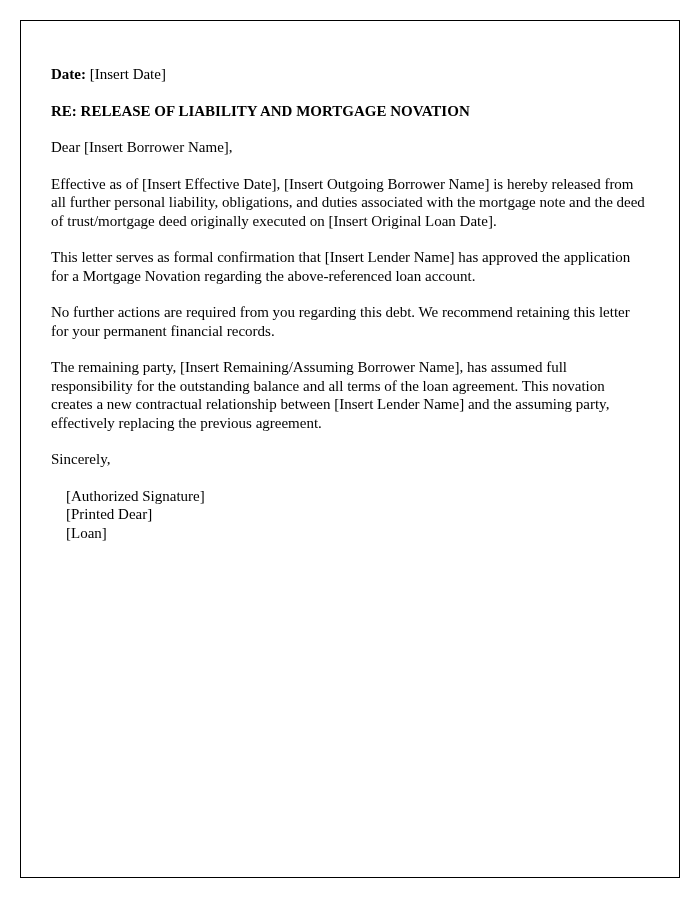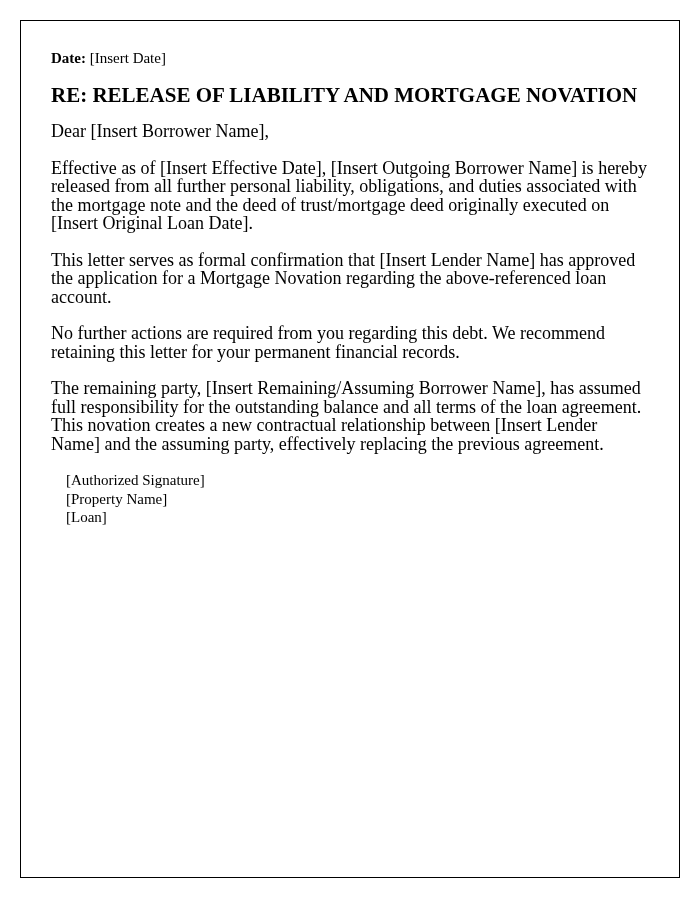--- a/index.html
+++ b/index.html
@@ -23,36 +23,36 @@
     border: 1px solid #000000;
     padding: 28px 30px;
     background: #ffffff;
   }
   .line {
     margin: 0;
     font-size: 15px;
     line-height: 18.5px;
   }
   .block {
-    margin: 0 0 18px 0;
+    margin: 16px 0 18px 0;
     font-size: 15px;
     line-height: 18.5px;
   }
   .label {
     font-weight: bold;
   }
   .subject {
     margin: 0 0 18px 0;
-    font-size: 21px;
+    font-size: 15px;
     line-height: 18.5px;
     font-weight: bold;
   }
   .para {
     margin: 0 0 18px 0;
-    font-size: 18px;
+    font-size: 15px;
     line-height: 18.5px;
   }
   .sig-block {
     margin: 15px;
   }
 </style>
 </head>
 <body>
 
 <div class="page">
@@ -65,20 +65,21 @@
   <p class="para">Dear [Insert Borrower Name],</p>
 
   <p class="para">Effective as of [Insert Effective Date], [Insert Outgoing Borrower Name] is hereby released from all further personal liability, obligations, and duties associated with the mortgage note and the deed of trust/mortgage deed originally executed on [Insert Original Loan Date].</p>
 
   <p class="para">This letter serves as formal confirmation that [Insert Lender Name] has approved the application for a Mortgage Novation regarding the above-referenced loan account.</p>
 
   <p class="para">No further actions are required from you regarding this debt. We recommend retaining this letter for your permanent financial records.</p>
 
   <p class="para">The remaining party, [Insert Remaining/Assuming Borrower Name], has assumed full responsibility for the outstanding balance and all terms of the loan agreement. This novation creates a new contractual relationship between [Insert Lender Name] and the assuming party, effectively replacing the previous agreement.</p>
 
+  <p class="para">Sincerely,</p>
 
   <div class="sig-block">
     <p class="line">[Authorized Signature]</p>
-    <p class="line">[Property Name]</p>
+    <p class="line">[Printed Dear]</p>
     <p class="line">[Loan]</p>
   </div>
 
 </div>
 
 </body></html>

